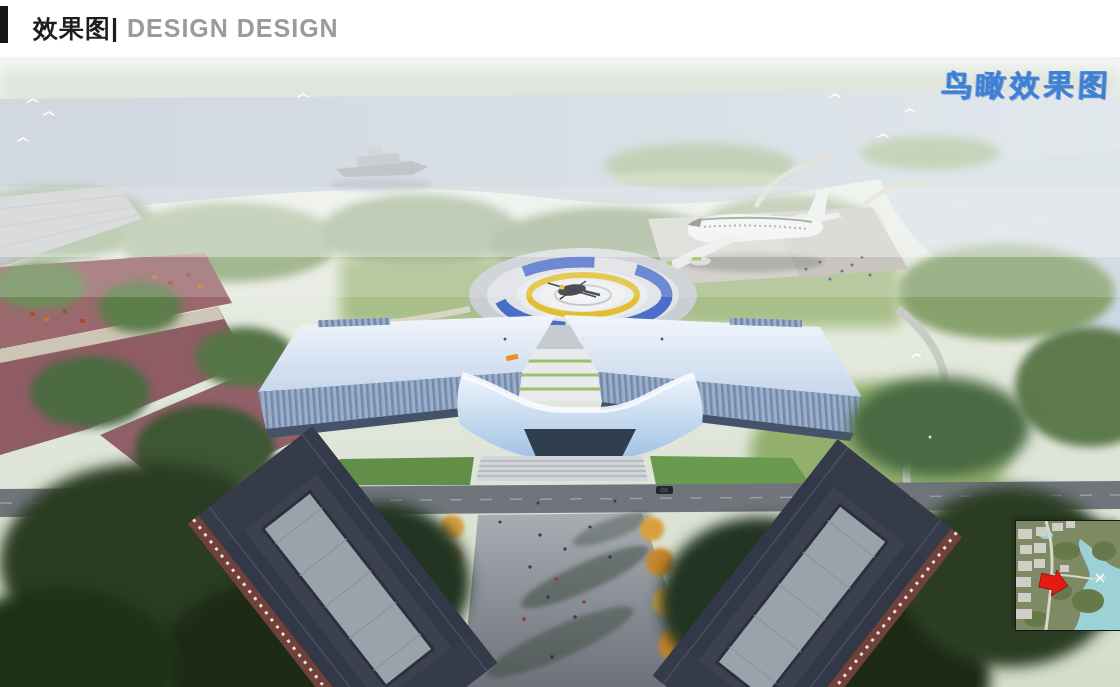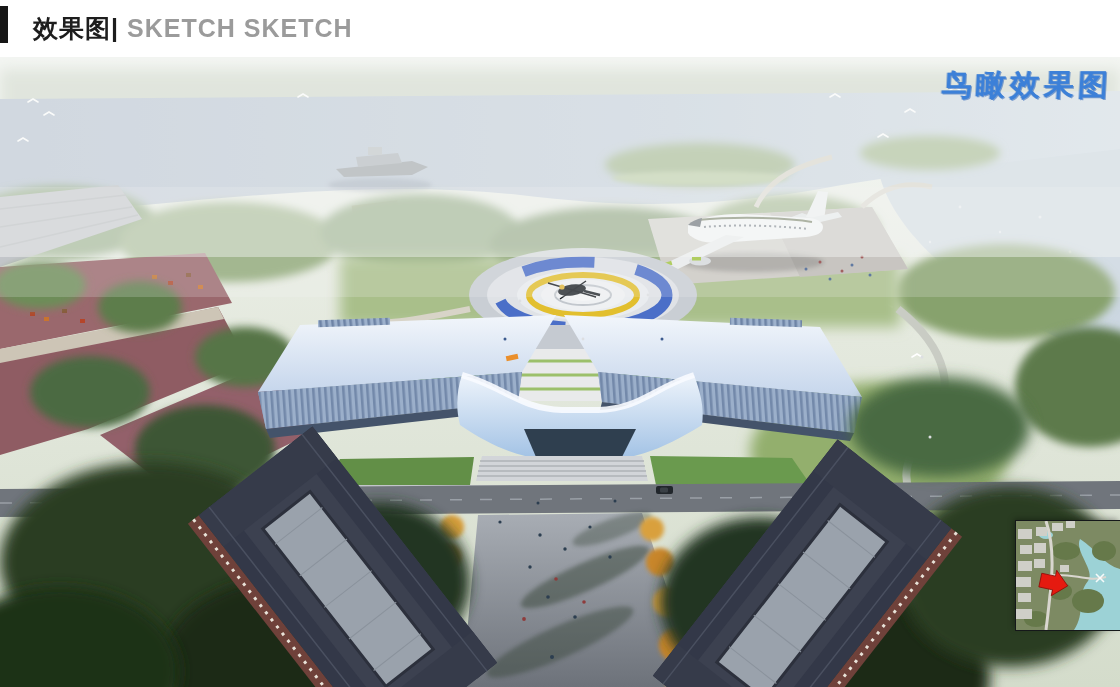--- a/index.html
+++ b/index.html
@@ -22,21 +22,21 @@
 </style>
 </head>
 <body>
 
 <div class="slide">
 
   <div class="header">
     <div class="accent-bar"></div>
     <div class="titles">
       <span class="title-zh">效果图|</span>
-      <span class="title-en">SKETCH SKETCH</span>
+      <span class="title-en">DESIGN DESIGN</span>
     </div>
   </div>
 
   <div class="hero">
 
     <svg class="scene" width="1120" height="630" viewBox="0 0 1120 630" role="img">
       <defs>
         <linearGradient id="skyG" x1="0" y1="0" x2="0" y2="1">
           <stop offset="0" stop-color="#f3f5f1"></stop>
             <stop offset=".45" stop-color="#e4e9de"></stop>

